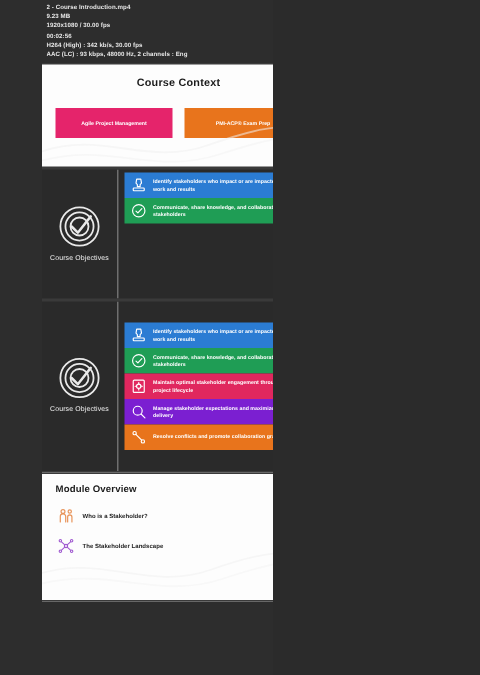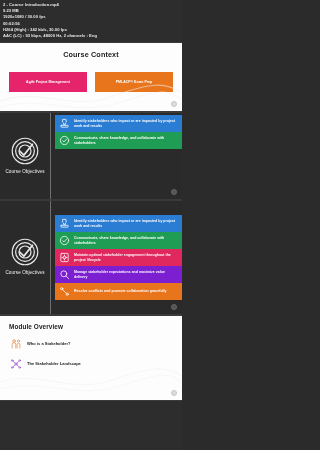--- a/index.html
+++ b/index.html
@@ -2,21 +2,21 @@
 <html><head>
 <meta charset="utf-8">
 <style>
   * { box-sizing: border-box; margin: 0; padding: 0; }
   html, body {
     width: 182px; height: 450px;
     background: #2b2b2b;
     font-family: "Liberation Sans", sans-serif;
     overflow: hidden;
   }
-  #app { width: 182px; height: 450px; position: relative; background:#2d2d2d; }
+  #app { width: 182px; height: 450px; position: relative; background:#2d2d2d;padding-left:28px; }
 
   
   .meta {
     padding: 2px 3px 3px 3px;
     background: #2d2d2d;
     color: #e8e8e8;
     font-size: 4.1px;
     line-height: 1.52;
     font-weight: bold;
     letter-spacing: .05px;

